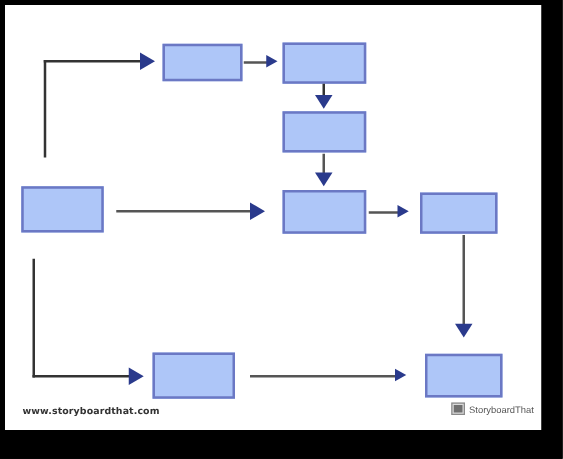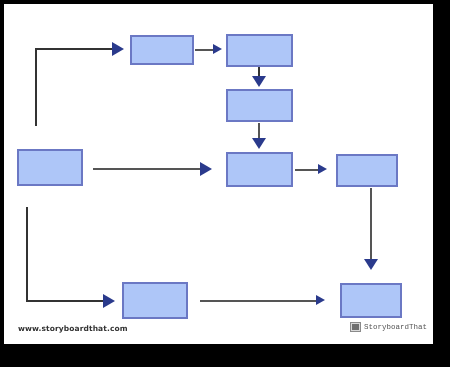--- a/index.html
+++ b/index.html
@@ -112,21 +112,21 @@
   #brand-icon::before {
     content: "";
     position: absolute;
     left: 1px;
     top: 1px;
     width: 7px;
     height: 6px;
     background: #6f6f6f;
   }
   #brand-text {
-    font-family: Liberation Mono, monospace;
+    font-family: Liberation Sans, sans-serif;
     font-size: 7.5px;
     color: #555555;
     white-space: nowrap;
   }
 </style>
 </head>
 <body>
 
 <div id="frame">
 

